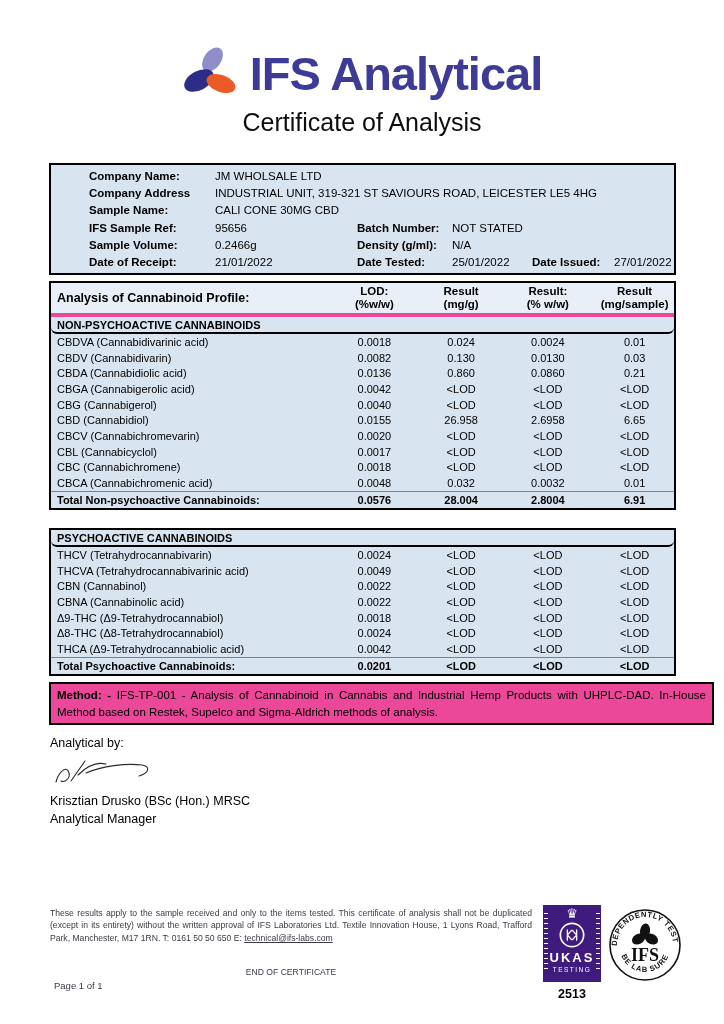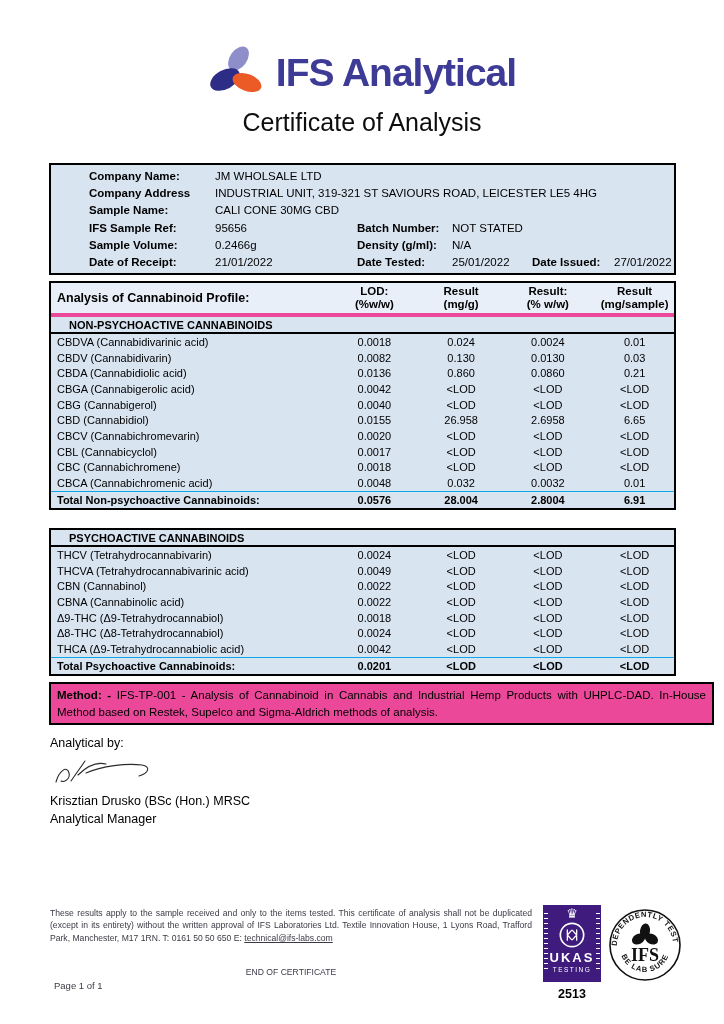--- a/index.html
+++ b/index.html
@@ -9,21 +9,21 @@
     background:#ffffff; color:#000; overflow:hidden;
   }
 
   
   .logo-row { position:absolute; top:46px; left:0; width:100%; display:flex; justify-content:center; align-items:center; gap:10px; }
   .logo-icon { position:relative; width:58px; height:54px; }
   .logo-icon .el { position:absolute; border-radius:50%; }
   .el-lavender { width:27px; height:17px; left:17px; top:4px; background:#8e8fca; transform:rotate(-55deg); }
   .el-navy { width:32px; height:19px; left:1px; top:24px; background:#2d2d87; transform:rotate(-28deg); }
   .el-orange { width:30px; height:17px; left:24px; top:28px; background:#ec5b25; transform:rotate(20deg); }
-  .logo-text { font-size:39px; font-weight:bold; color:#3d3b96; letter-spacing:-1px; }
+  .logo-text { font-size:47px; font-weight:bold; color:#3d3b96; letter-spacing:-1px; }
   .doc-title { position:absolute; top:108px; left:0; width:100%; text-align:center; font-size:25px; color:#0d0d0d; }
 
   
   .info-box {
     position:absolute; left:49px; top:163px; width:627px;
     background:#d9e4f1; border:2px solid #000; padding:3px 0 2px 0;
     font-size:11.5px; line-height:17.2px;
   }
   .info-row { display:flex; padding:0 6px;margin-left:32px; }
   .ilbl { font-weight:bold; }
@@ -33,21 +33,21 @@
   .w-v2 { width:80px;  flex:none; }
   .w-l3 { width:82px;  flex:none; font-weight:bold; }
 
   
   .atable { position:absolute; left:49px; width:627px; background:#d9e4f1; border:2px solid #000; font-size:11px; }
   .t1 { top:281px; }
   .t2 { top:528px; }
   .thead { display:flex; background:#e9eff8; border-bottom:4px solid #ec4899; align-items:center; min-height:34px; }
   .thead .c-name { font-size:12.5px; font-weight:bold; }
   .colhead { font-weight:bold; font-size:11.5px; text-align:center; line-height:13.5px; }
-  .sect-head { font-weight:bold; font-size:11px; padding:2px 6px 1px 18px; border-bottom:2px solid #000; }
+  .sect-head { font-weight:bold; font-size:11px; padding:2px 6px 1px 6px; border-bottom:2px solid #000;border-radius:6px; }
   .trow { display:flex; height:15.7px; align-items:center; }
   .c-name { width:280px; flex:none; padding-left:6px; text-align:left; }
   .c-num { width:86.75px; flex:none; text-align:center; }
   .total-row { font-weight:bold; border-top:1px solid #0ea5e9; height:17px; }
 
   
   .method-box {
     position:absolute; left:49px; top:682px; width:665px; min-height:43px;
     background:#ec4899; border:2px solid #000; padding:3px 6px;
     font-size:11.5px; line-height:16.5px; text-align:justify;

